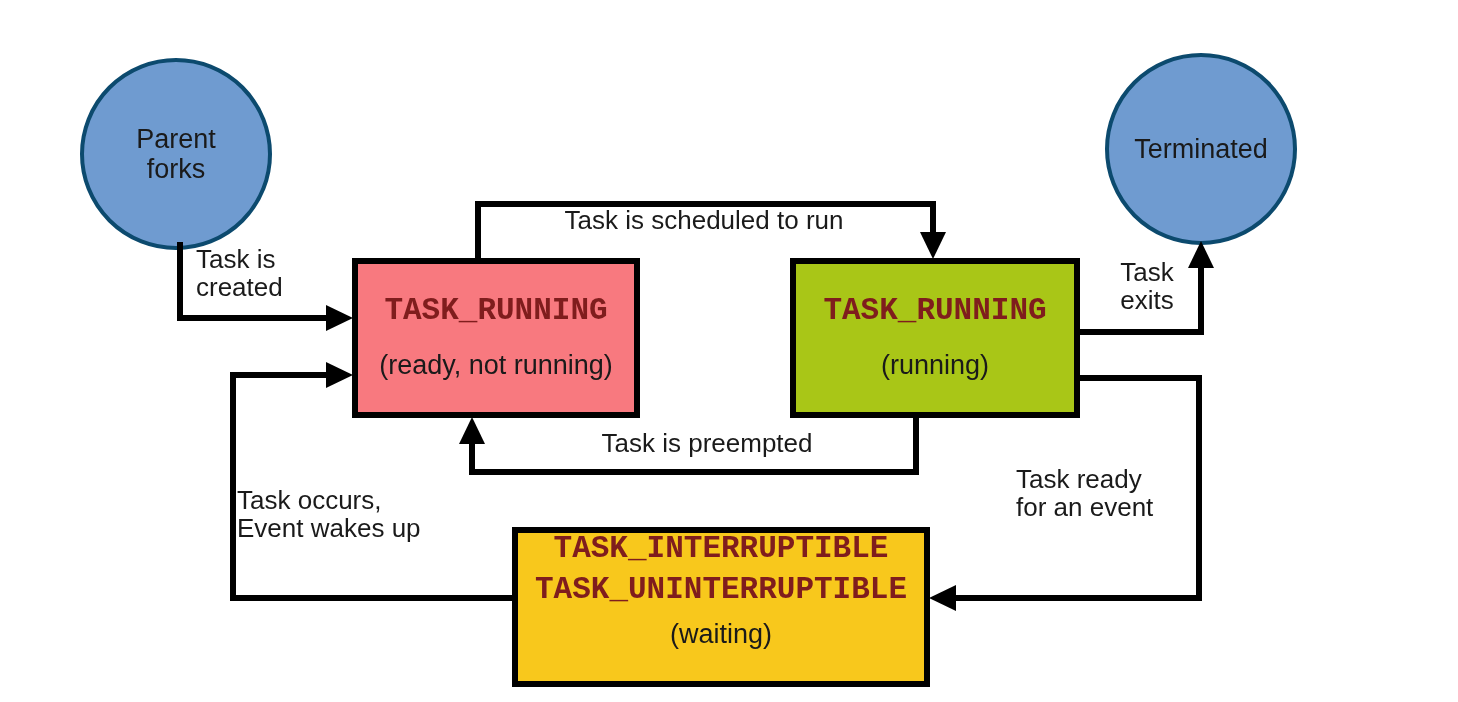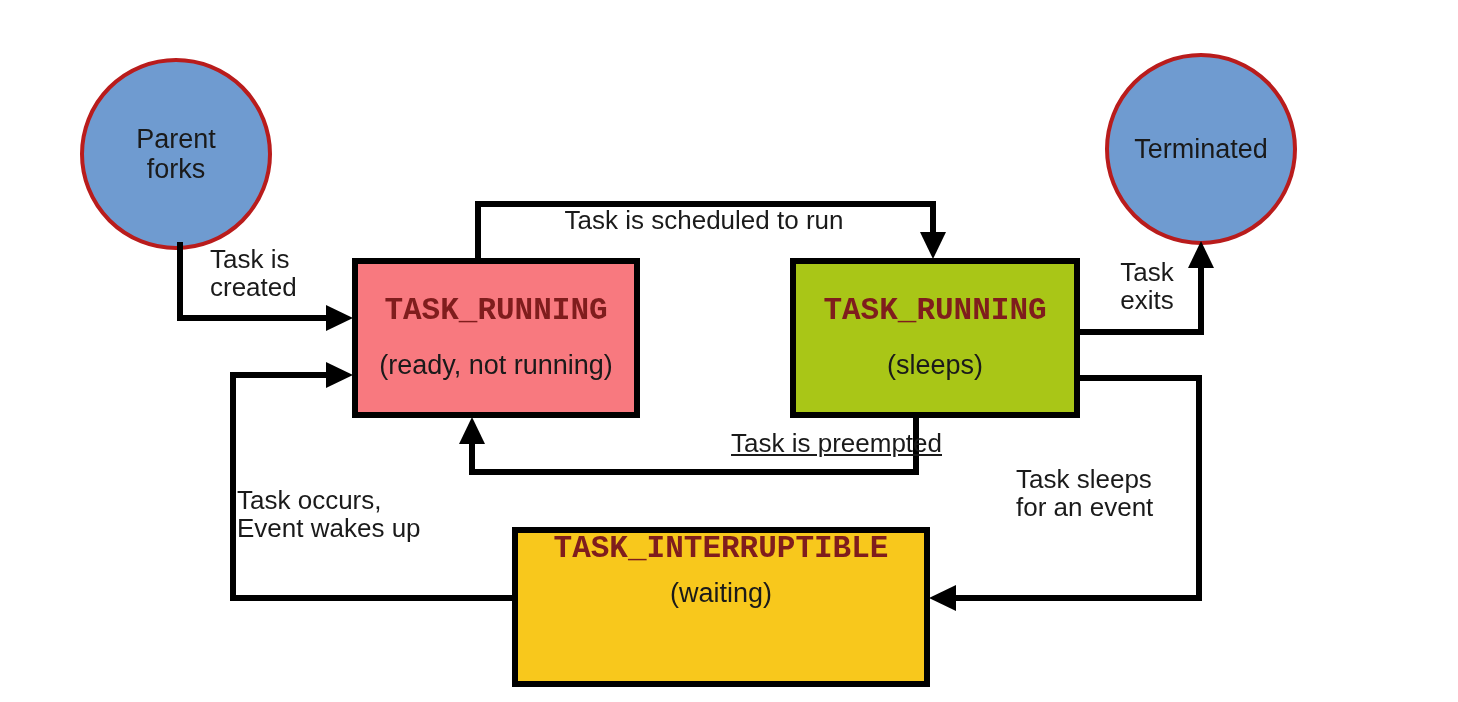--- a/index.html
+++ b/index.html
@@ -10,21 +10,21 @@
     background: #ffffff;
     overflow: hidden;
     font-family: "Liberation Sans", sans-serif;
     color: #000000;
   }
 
   
   .circle-node {
     position: absolute;
     width: 192px; height: 192px;
-    border: 4px solid #b91c1c;
+    border: 4px solid #0c4a6e;
     border-radius: 50%;
     background: #6F9BD0;
     box-sizing: border-box;
     display: flex; flex-direction: column;
     align-items: center; justify-content: center;
     text-align: center;
     font-size: 27px; line-height: 30px;
     color: #1a1a1a;
   }
   #circle-parent { left: 80px; top: 58px; }
@@ -101,23 +101,23 @@
 
   
   .edge-label {
     position: absolute;
     font-size: 26px;
     line-height: 28px;
     color: #1a1a1a;
     white-space: nowrap;
   }
   .edge-label span { display: block; }
-  #lbl-created   { left: 210px; top: 245px; }
+  #lbl-created   { left: 196px; top: 245px; }
   #lbl-scheduled { left: 475px; top: 206px; width: 458px; text-align: center; }
-  #lbl-preempted { left: 492px; top: 429px; width: 450px; text-align: right; text-decoration: underline; }
+  #lbl-preempted { left: 482px; top: 429px; width: 450px; text-align: center; }
   #lbl-exits     { left: 1103px; top: 258px; width: 88px; text-align: center; }
   #lbl-sleeps    { left: 1016px; top: 465px; }
   #lbl-wakes     { left: 237px; top: 486px; }
 </style>
 </head>
 <body>
 
 <div id="canvas">
 
   <div id="circle-parent" class="circle-node">
@@ -128,25 +128,26 @@
     <span>Terminated</span>
   </div>
 
   <div id="box-ready" class="state-box">
     <div class="mono-title">TASK_RUNNING</div>
     <div class="box-subtitle">(ready, not running)</div>
   </div>
 
   <div id="box-running" class="state-box">
     <div class="mono-title">TASK_RUNNING</div>
-    <div class="box-subtitle">(sleeps)</div>
+    <div class="box-subtitle">(running)</div>
   </div>
 
   <div id="box-waiting" class="state-box">
     <div class="mono-title t1">TASK_INTERRUPTIBLE</div>
+    <div class="mono-title t2">TASK_UNINTERRUPTIBLE</div>
     <div class="box-subtitle">(waiting)</div>
   </div>
 
   <div id="created-v" class="seg"></div>
   <div id="created-h" class="seg"></div>
   <div id="created-arrow" class="arrow right"></div>
 
   <div id="scheduled-vl" class="seg"></div>
   <div id="scheduled-h" class="seg"></div>
   <div id="scheduled-vr" class="seg"></div>
@@ -175,21 +176,21 @@
     <span>Task is</span>
     <span>created</span>
   </div>
   <div id="lbl-scheduled" class="edge-label">Task is scheduled to run</div>
   <div id="lbl-preempted" class="edge-label">Task is preempted</div>
   <div id="lbl-exits" class="edge-label">
     <span>Task</span>
     <span>exits</span>
   </div>
   <div id="lbl-sleeps" class="edge-label">
-    <span>Task sleeps</span>
+    <span>Task ready</span>
     <span>for an event</span>
   </div>
   <div id="lbl-wakes" class="edge-label">
     <span>Task occurs,</span>
     <span>Event wakes up</span>
   </div>
 
 </div>
 
 </body></html>

